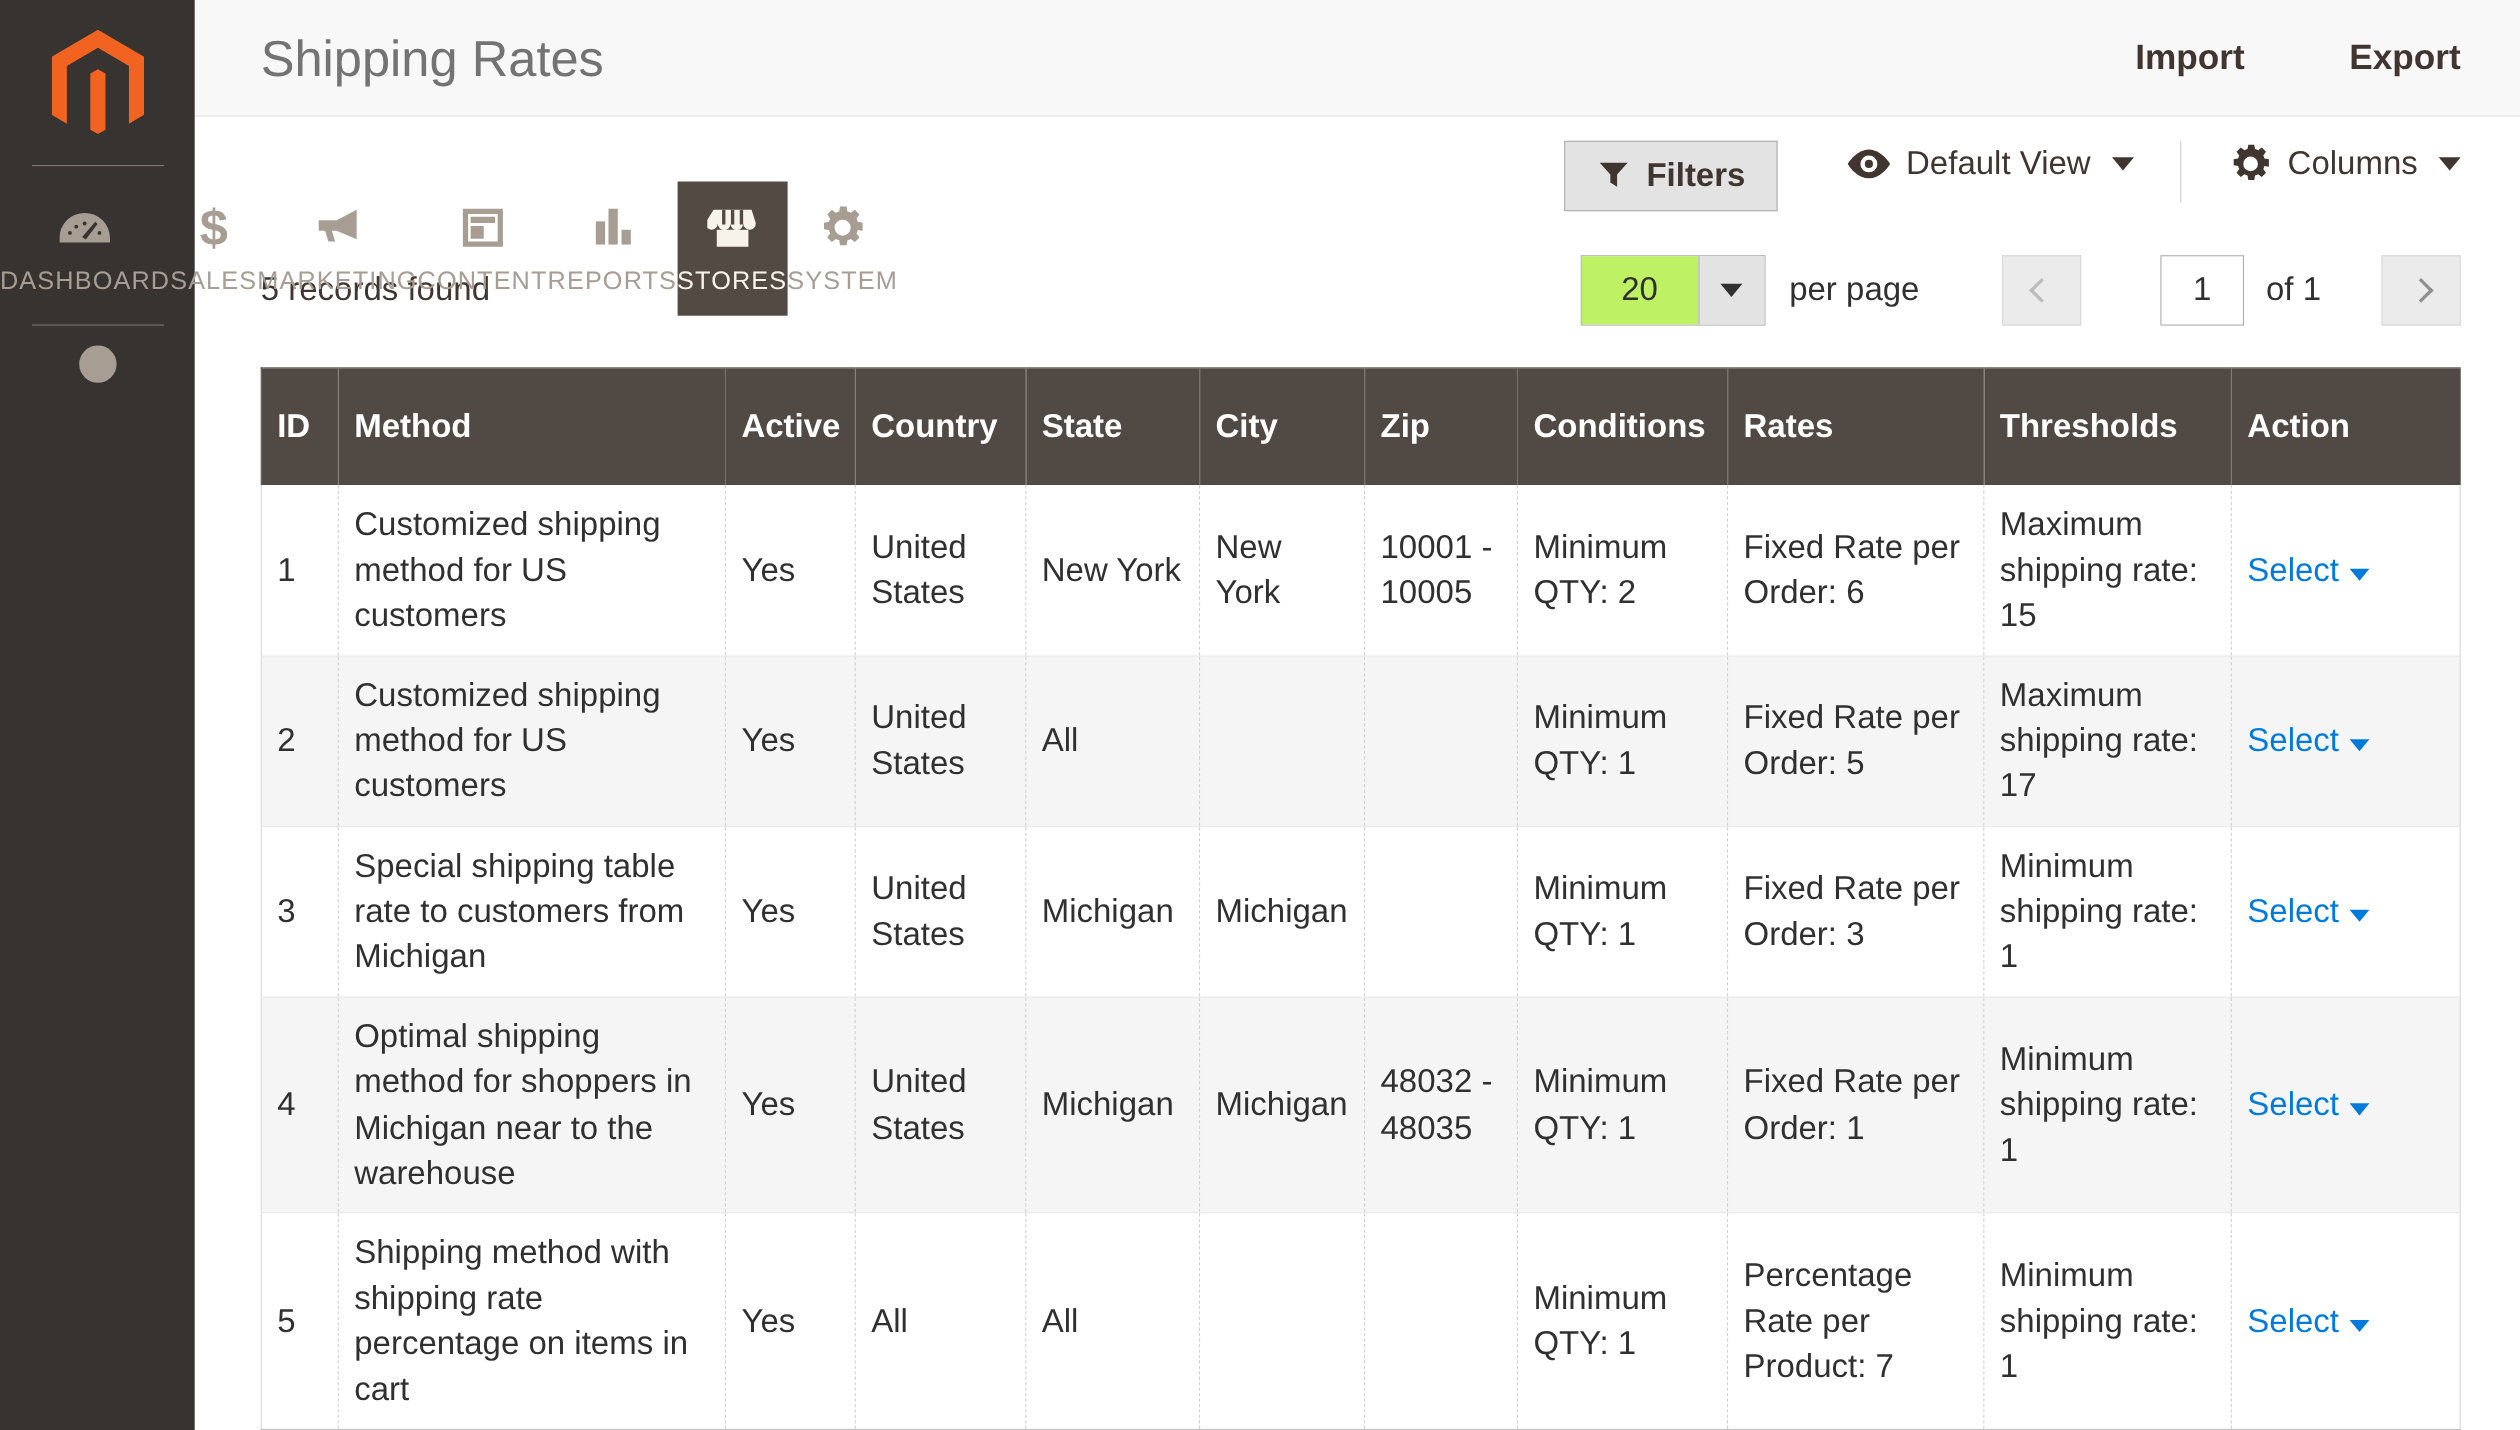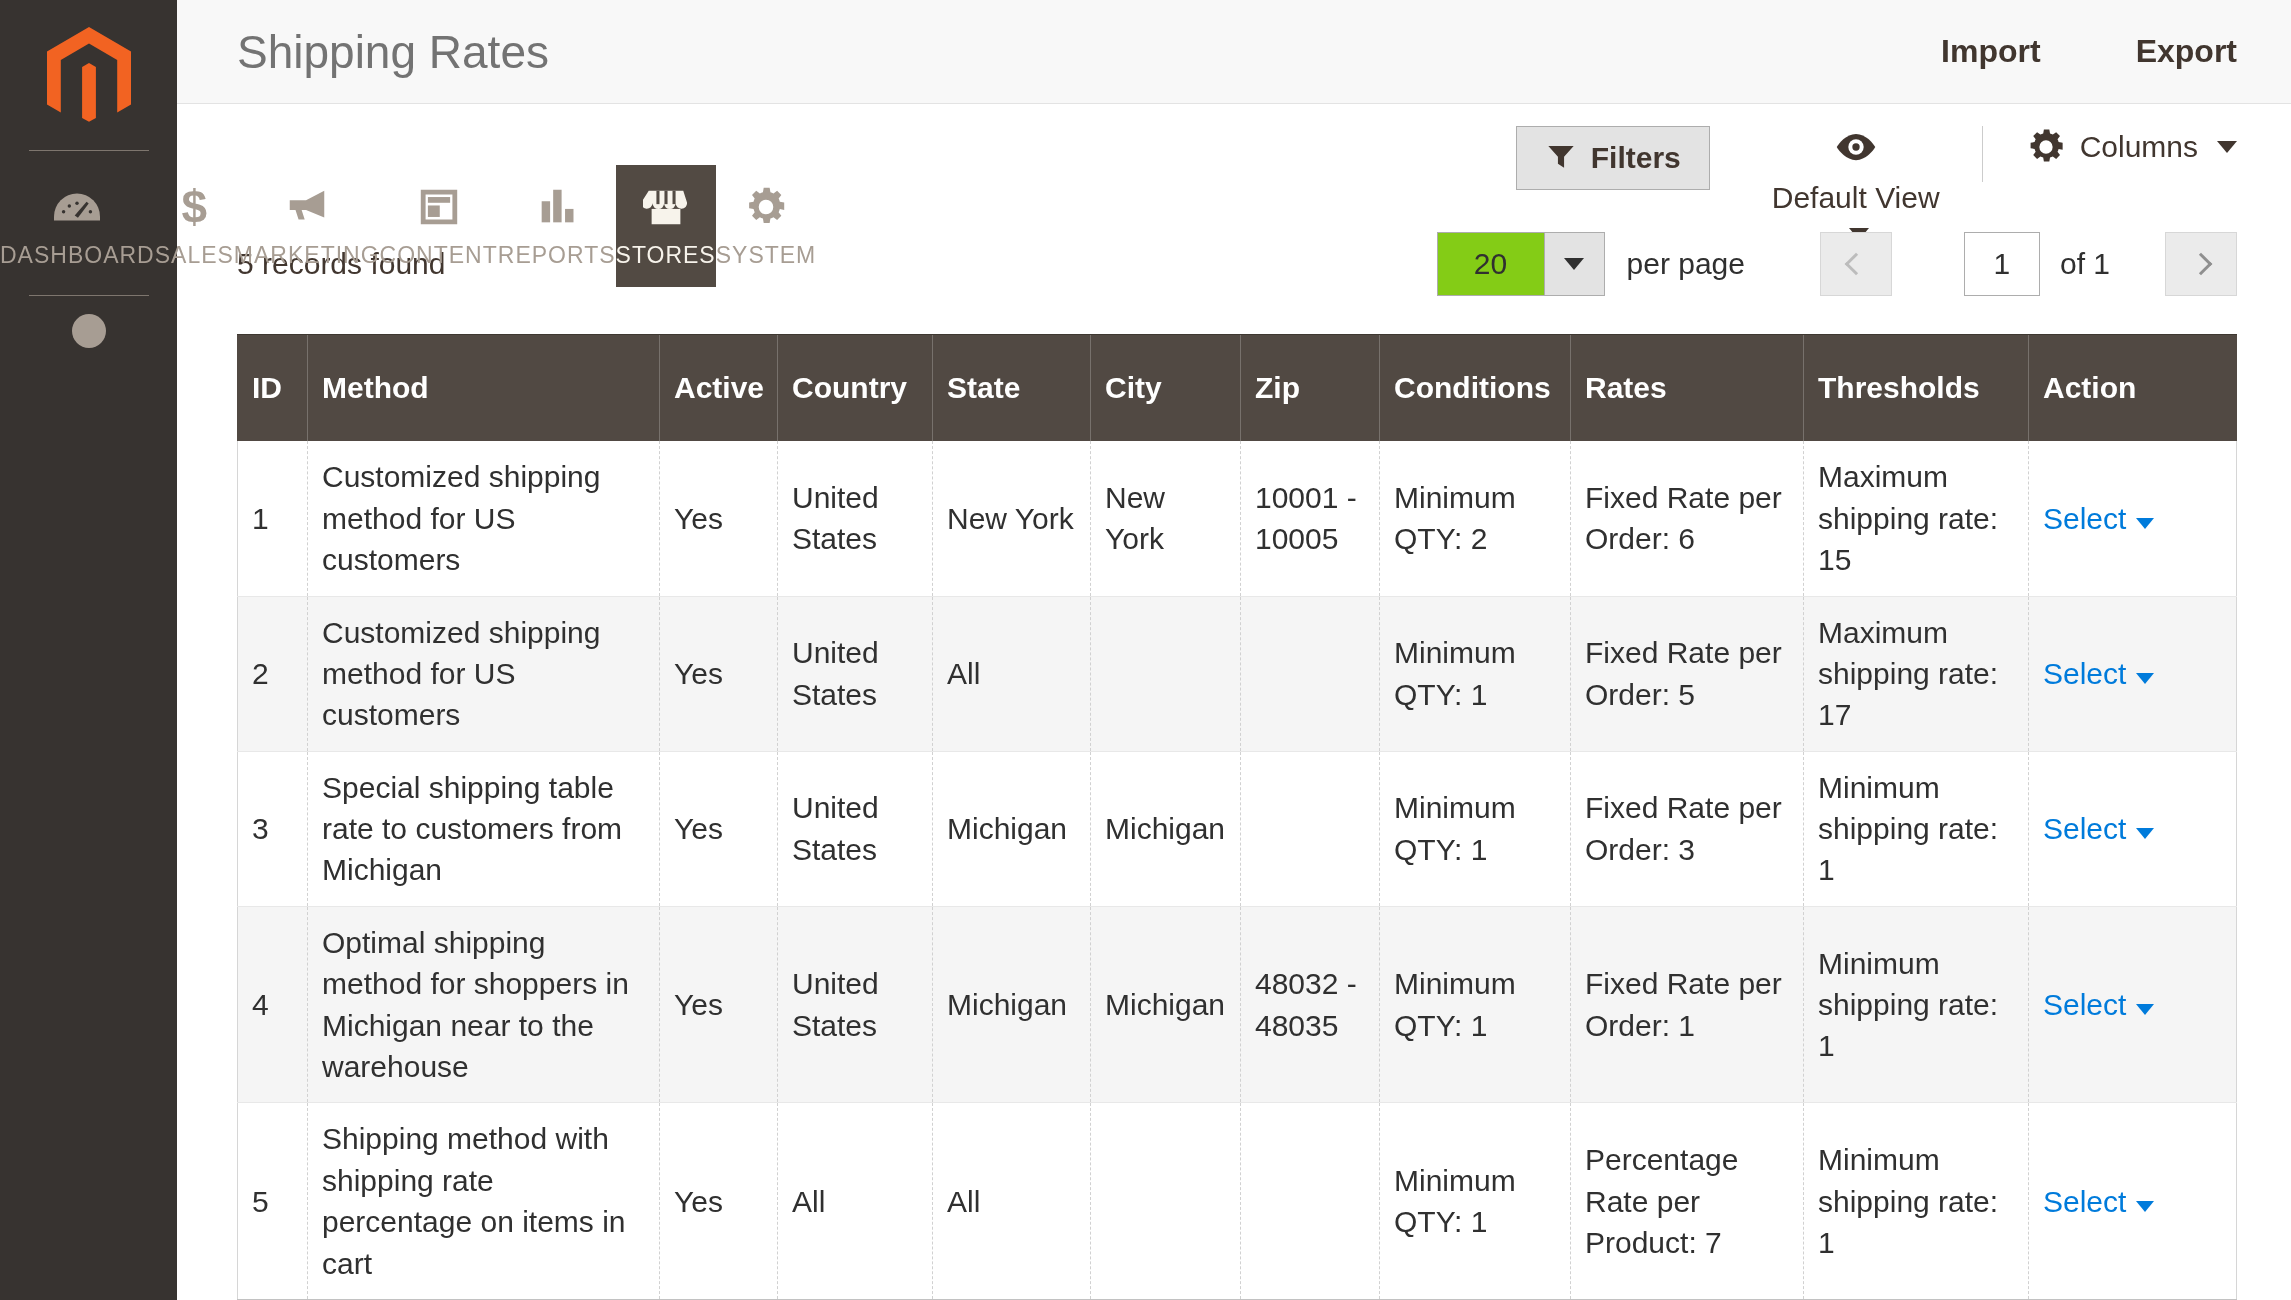--- a/index.html
+++ b/index.html
@@ -31,31 +31,31 @@
   .page-header { height:150px; background:#f8f8f8; border-bottom:1px solid #e3e3e3; display:flex; align-items:center; padding:0 55px 0 60px; }
   .page-title { font-size:46px; color:#737373; font-weight:400; flex:1; }
   .header-actions { display:flex; align-items:center; gap:95px; }
   .text-btn { font-size:32px; font-weight:600; color:#41362f; cursor:pointer; background:none; border:none; font-family:inherit; }
   .primary-btn { margin-left:65px; background:#eb5202; color:#ffffff; font-size:32px; font-weight:700; border:1px solid #eb5202; border-radius:2px; height:84px; padding:0 30px; cursor:pointer; font-family:inherit; }
 
   .toolbar-row { display:flex; justify-content:flex-end; align-items:flex-start; margin-top:22px; padding-right:55px; height:66px; }
   .filters-btn { display:flex; align-items:center; gap:14px; height:64px; padding:0 28px; background:#e3e3e3; border:1px solid #adadad; font-size:30px; font-weight:600; color:#41362f; cursor:pointer; font-family:inherit; }
   .filters-btn svg { width:32px; height:32px; fill:#41362f; }
   .tool-group { display:flex; align-items:center; gap:13px; cursor:pointer; }
-  .tool-group.view { margin-left:62px;flex-direction:column; }
+  .tool-group.view { margin-left:62px; }
   .tool-group svg { width:42px; height:42px; fill:#41362f; }
   .tool-label { font-size:30px; color:#41362f; }
   .caret { display:inline-block; width:0; height:0; border-left:10px solid transparent; border-right:10px solid transparent; border-top:12px solid #41362f; margin-left:6px; }
   .v-divider { width:1px; height:56px; background:#cccccc; margin:0 42px; }
 
   .records-row { display:flex; justify-content:space-between; align-items:center; margin-top:40px; padding:0 55px 0 60px; height:72px; }
   .records-found { font-size:30px; color:#41362f; }
   .pager { display:flex; align-items:center; }
   .per-page-select { display:flex; height:64px; border:1px solid #adadad; cursor:pointer; background:#ffffff; }
-  .pp-value { width:106px; display:flex; align-items:center; justify-content:center; font-size:30px; color:#303030; background:#84cc16; }
+  .pp-value { width:106px; display:flex; align-items:center; justify-content:center; font-size:30px; color:#303030; background:#bef264; }
   .pp-caret { width:60px; background:#e3e3e3; border-left:1px solid #adadad; display:flex; align-items:center; justify-content:center; }
   .pp-caret .caret { margin-left:0; border-top-color:#303030; }
   .per-page-label { font-size:30px; color:#303030; margin-left:22px; }
   .page-btn { width:72px; height:64px; background:#ebebeb; border:1px solid #d7d7d7; display:flex; align-items:center; justify-content:center; cursor:pointer; }
   .page-btn.prev { margin-left:75px; }
   .page-btn.next { margin-left:55px; }
   .chev { width:16px; height:16px; border-top:3px solid #8f8f8f; border-right:3px solid #8f8f8f; }
   .chev.left { transform:rotate(-135deg); border-color:#bcbcbc; }
   .chev.right { transform:rotate(45deg); border-color:#8f8f8f; }
   .page-input { width:76px; height:64px; border:1px solid #adadad; margin-left:72px; text-align:center; font-size:30px; color:#303030; font-family:inherit; background:#ffffff; }

